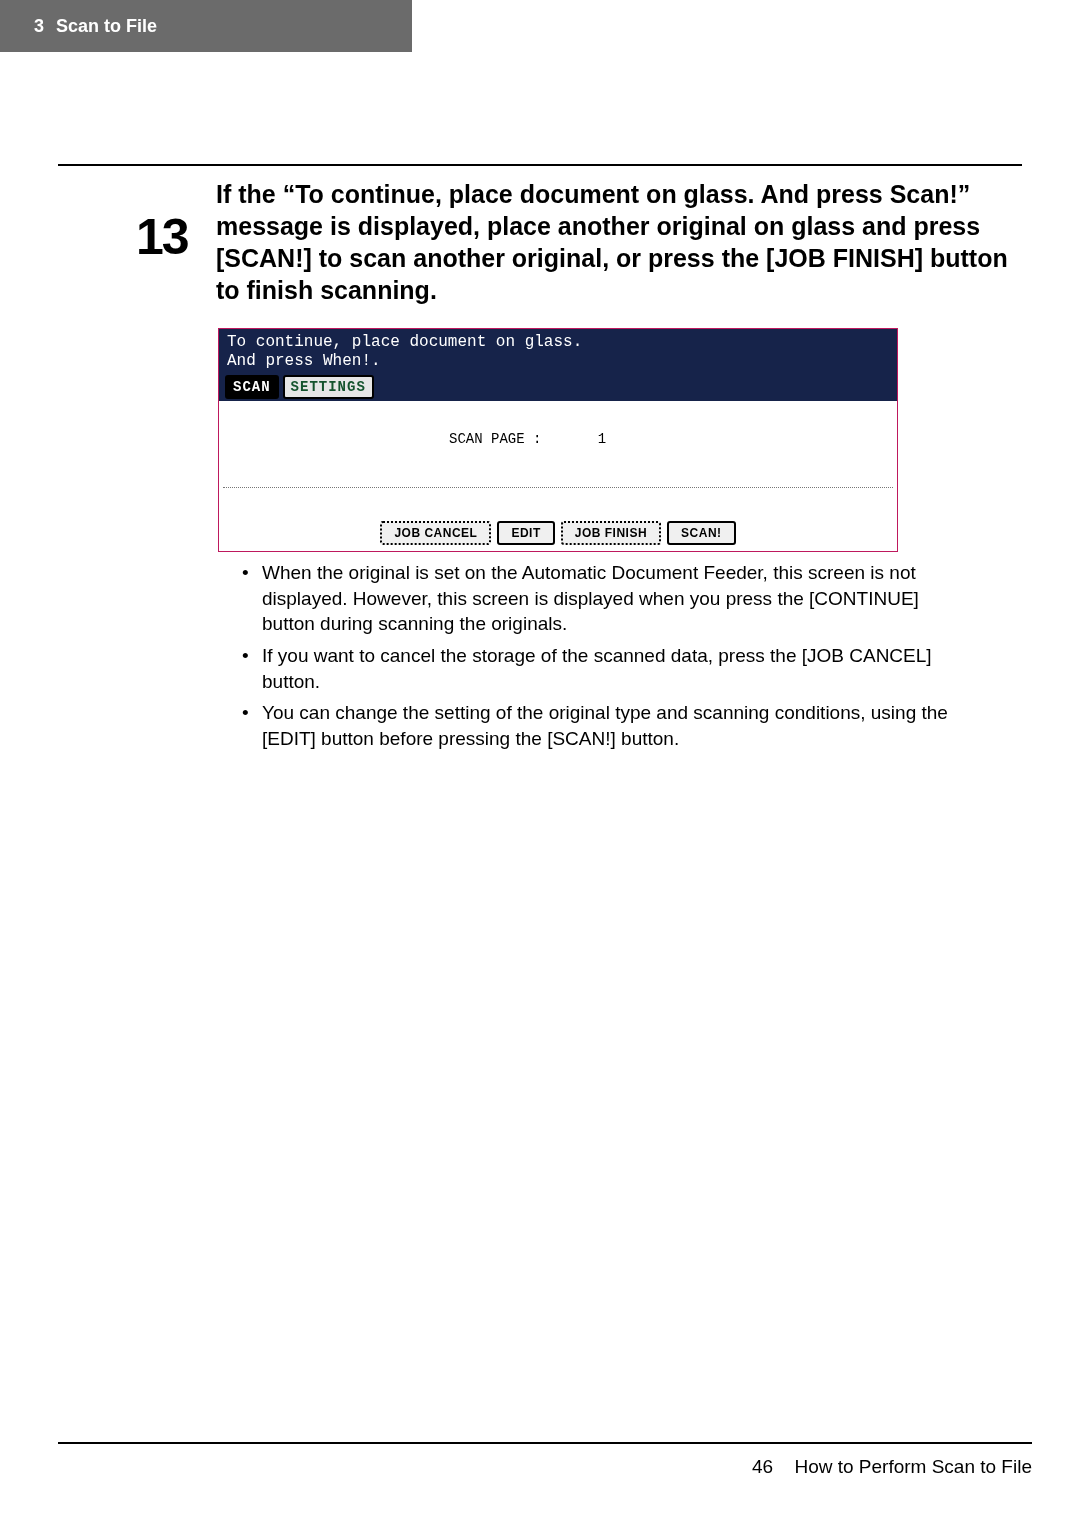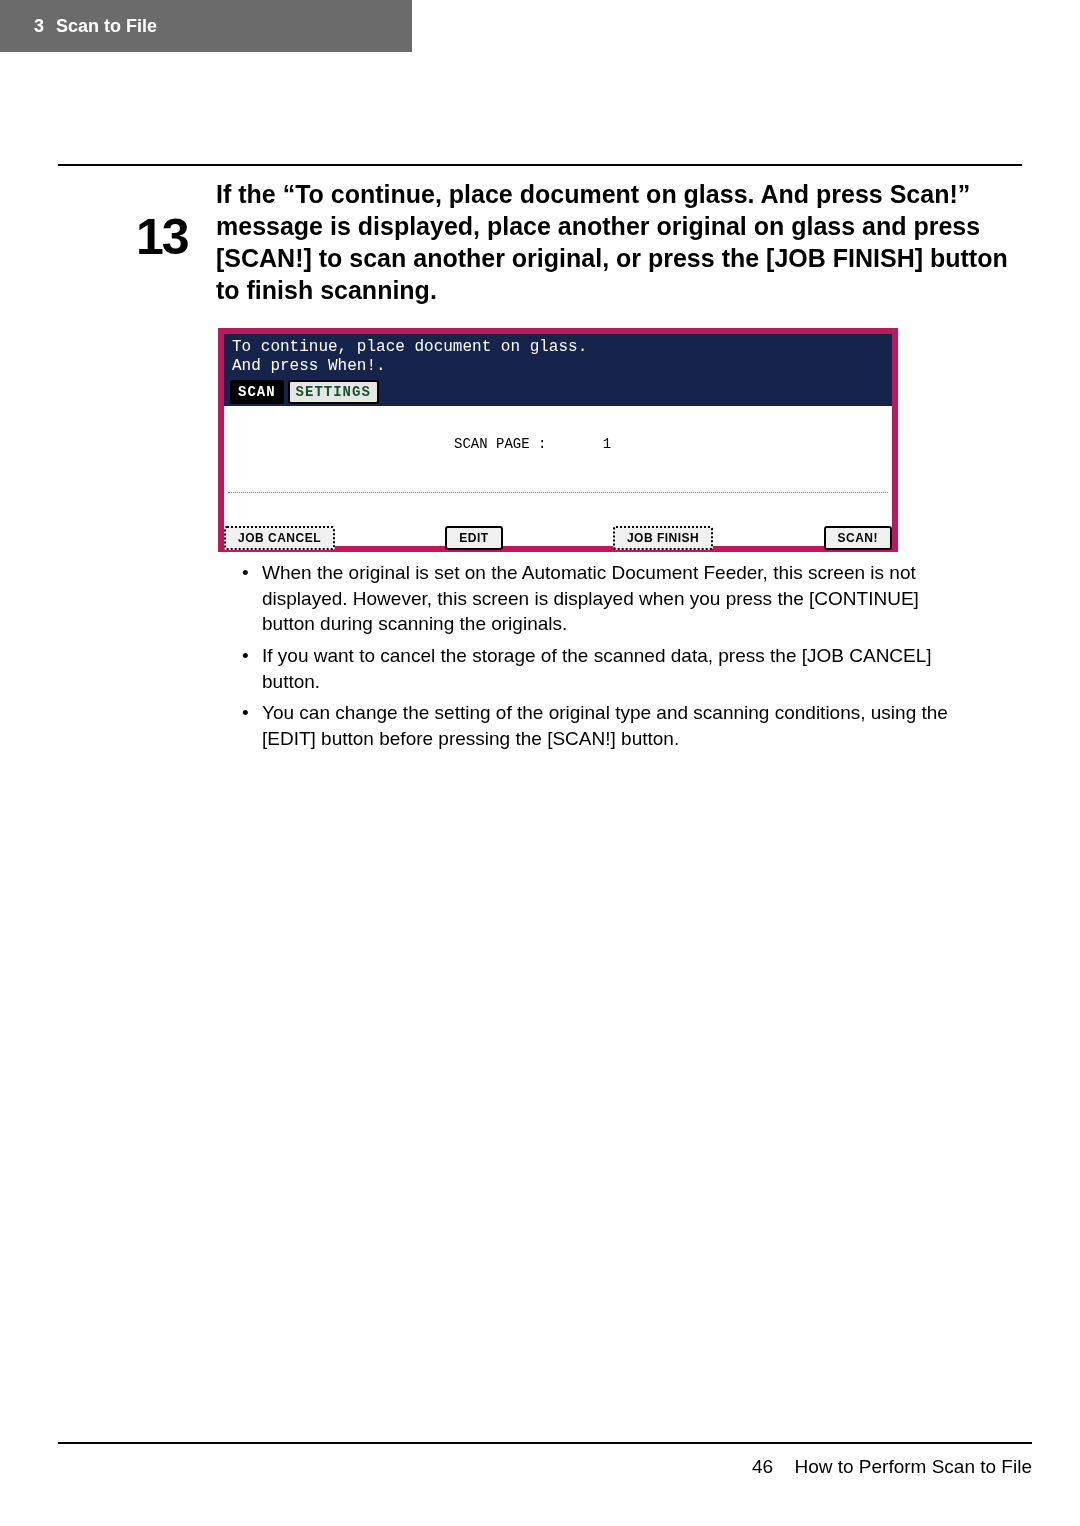--- a/index.html
+++ b/index.html
@@ -32,21 +32,21 @@
     margin-top: 36px;
   }
   .step-text {
     margin-left: 72px;
     font-size: 25px; font-weight: 700; line-height: 1.28;
   }
 
   .panel {
     position: absolute; top: 328px; left: 218px;
     width: 680px; height: 224px;
-    border: 6px solid #be185d;
+    border: 1px solid #be185d;
     background: #fff;
   }
   .panel .msgbar {
     background: #16234a;
     color: #fff;
     height: 72px;
     padding: 4px 8px 4px 8px;
     position: relative;
     font-family: "Courier New", monospace;
     font-size: 16px; line-height: 1.2;
@@ -75,21 +75,21 @@
   .panel .body .scanpage {
     position: absolute; left: 230px; top: 30px;
     font-size: 14px;
   }
   .panel .body .scanpage .val { display: inline-block; margin-left: 48px; }
   .panel .body .dots-line {
     position: absolute; left: 4px; right: 4px; top: 86px;
     border-top: 1px dotted #777;
   }
   .panel .footer {
-    height: 36px; display: flex; justify-content: space-between; align-items: center; gap: 6px;
+    height: 36px; display: flex; justify-content: center; align-items: center; gap: 6px;
     padding-bottom: 4px;
   }
   .panel .footer .btn {
     height: 24px; padding: 0 12px;
     border: 2px solid #000; border-radius: 3px;
     background: #f0f0f0;
     font-weight: 700; font-size: 12px;
     display: flex; align-items: center; letter-spacing: 0.5px;
   }
   .panel .footer .btn-dotted {

